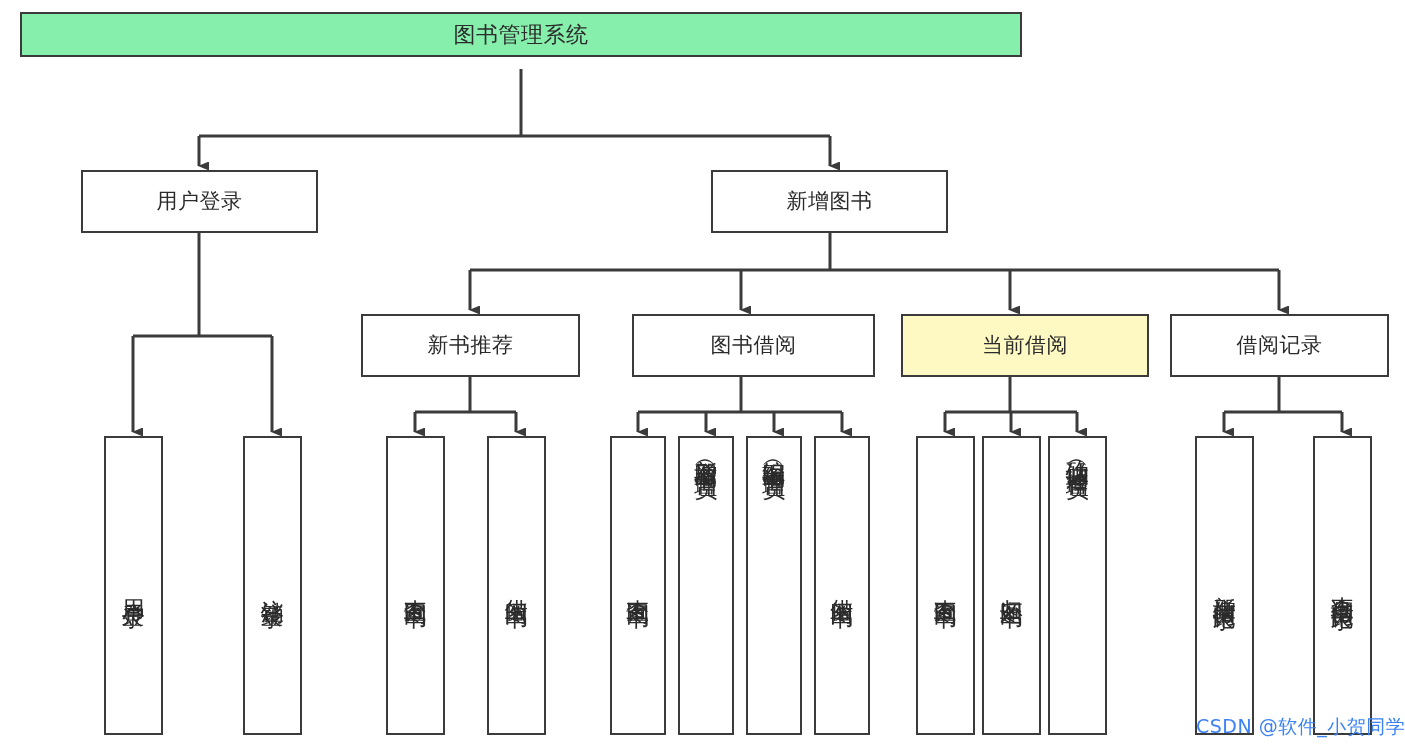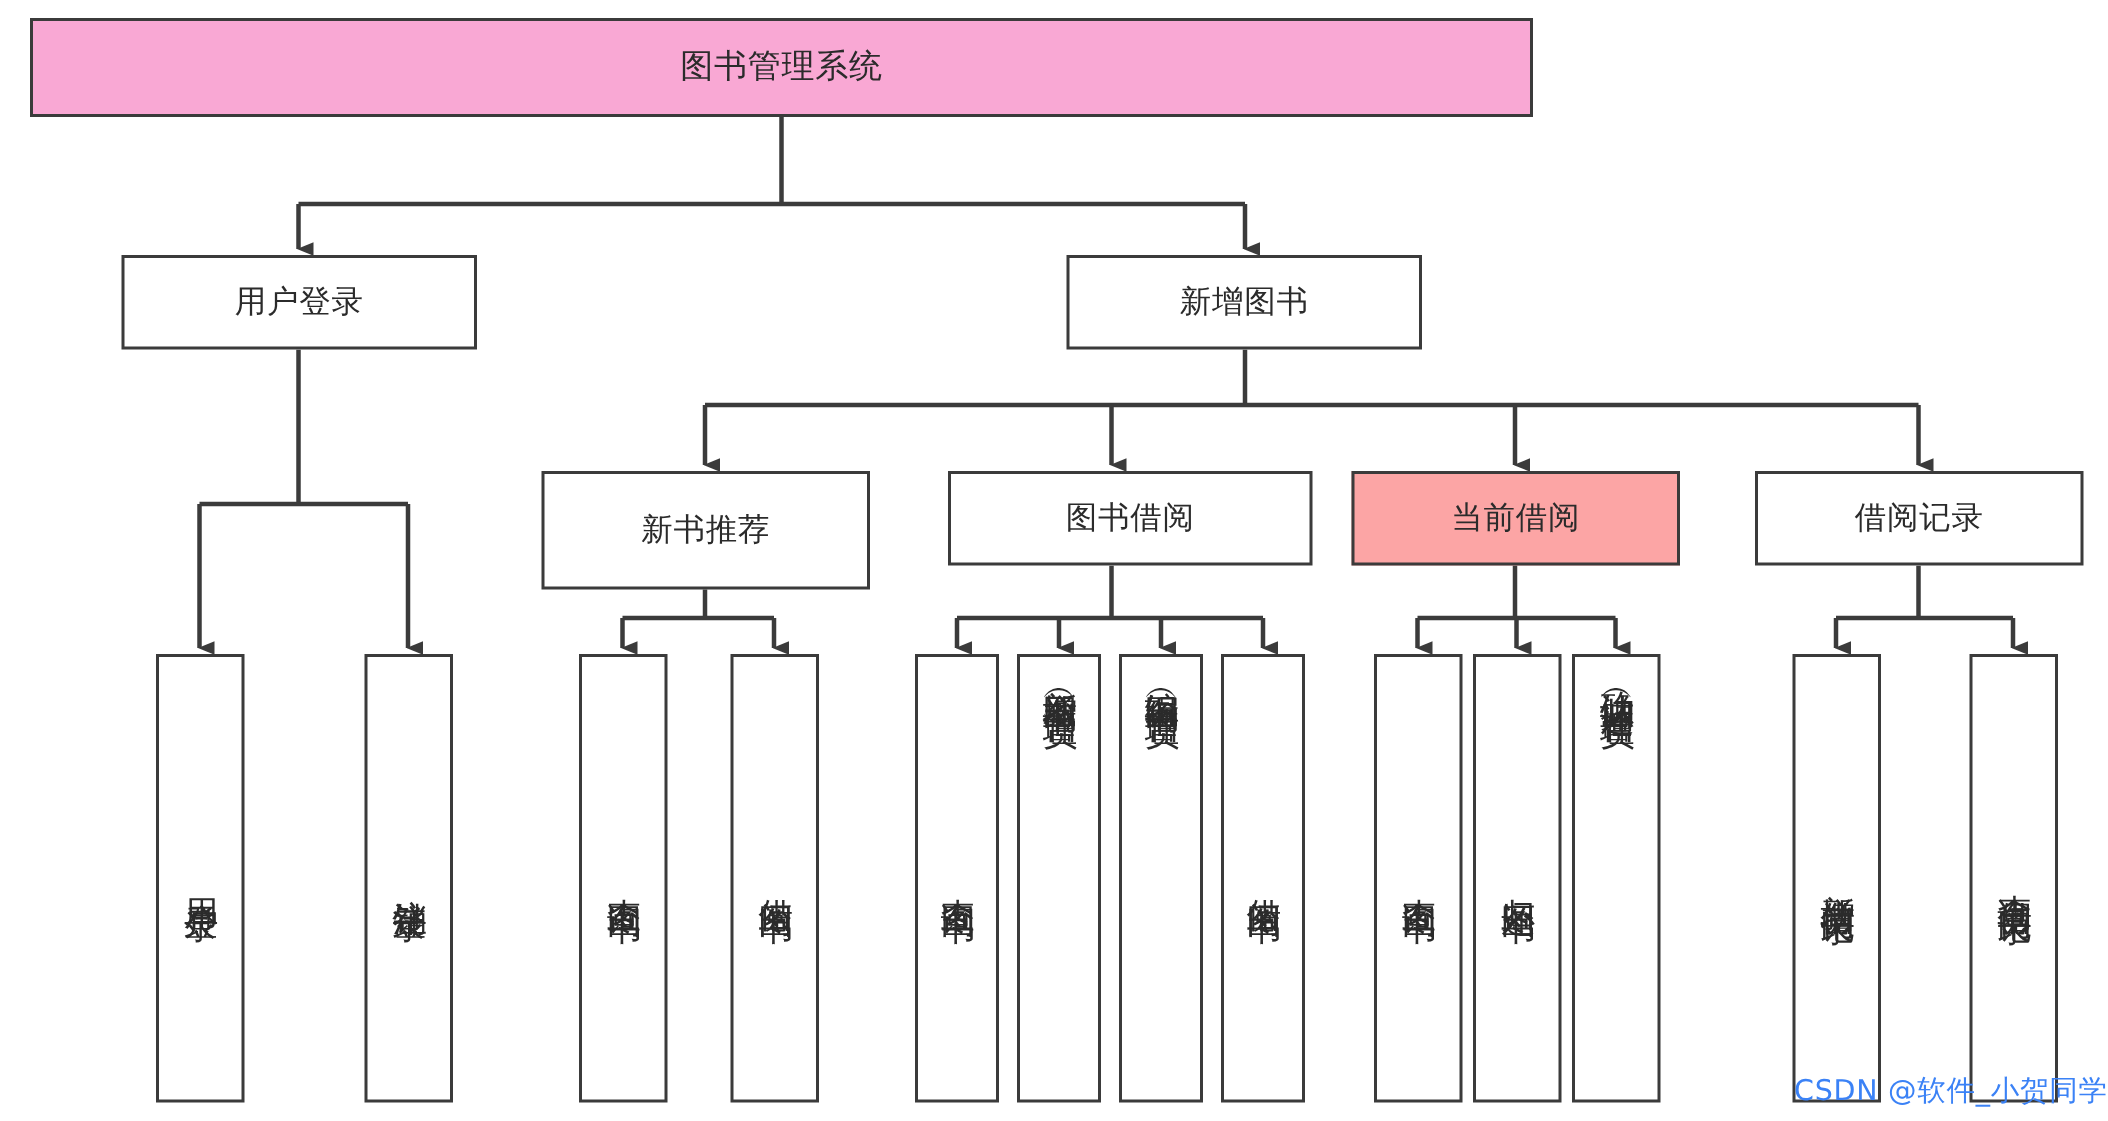--- a/index.html
+++ b/index.html
@@ -124,38 +124,38 @@
       <path d="M1011,412 L1011,432" marker-end="url(#arrowhead)"></path>
       <path d="M1077,412 L1077,432" marker-end="url(#arrowhead)"></path>
 
       <path d="M1279,377 L1279,412"></path>
       <path d="M1224,412 L1342,412"></path>
       <path d="M1224,412 L1224,432" marker-end="url(#arrowhead)"></path>
       <path d="M1342,412 L1342,432" marker-end="url(#arrowhead)"></path>
     </g>
   </svg>
 
-  <div class="node horiz root" style="left: 20px; top: 12px; width: 1002px; height: 66px; border-color: rgb(59, 59, 59); background: #f9a8d4; color: rgb(43, 43, 43);">
+  <div class="node horiz root" style="left: 20px; top: 12px; width: 1002px; height: 45px; border-color: rgb(59, 59, 59); background: #86efac; color: rgb(43, 43, 43);">
     <span class="label">图书管理系统</span>
   </div>
 
   <div class="node horiz" style="left: 81px; top: 170px; width: 237px; height: 63px; border-color: rgb(59, 59, 59); background: rgb(255, 255, 255); color: rgb(43, 43, 43);">
     <span class="label">用户登录</span>
   </div>
   <div class="node horiz" style="left: 711px; top: 170px; width: 237px; height: 63px; border-color: rgb(59, 59, 59); background: rgb(255, 255, 255); color: rgb(43, 43, 43);">
     <span class="label">新增图书</span>
   </div>
 
-  <div class="node horiz" style="left: 361px; top: 314px; width: 219px; height: 79px; border-color: rgb(59, 59, 59); background: rgb(255, 255, 255); color: rgb(43, 43, 43);">
+  <div class="node horiz" style="left: 361px; top: 314px; width: 219px; height: 63px; border-color: rgb(59, 59, 59); background: rgb(255, 255, 255); color: rgb(43, 43, 43);">
     <span class="label">新书推荐</span>
   </div>
   <div class="node horiz" style="left: 632px; top: 314px; width: 243px; height: 63px; border-color: rgb(59, 59, 59); background: rgb(255, 255, 255); color: rgb(43, 43, 43);">
     <span class="label">图书借阅</span>
   </div>
-  <div class="node horiz" style="left: 901px; top: 314px; width: 219px; height: 63px; border-color: rgb(59, 59, 59); background: #fca5a5; color: rgb(43, 43, 43);">
+  <div class="node horiz" style="left: 901px; top: 314px; width: 248px; height: 63px; border-color: rgb(59, 59, 59); background: #fef9c3; color: rgb(43, 43, 43);">
     <span class="label">当前借阅</span>
   </div>
   <div class="node horiz" style="left: 1170px; top: 314px; width: 219px; height: 63px; border-color: rgb(59, 59, 59); background: rgb(255, 255, 255); color: rgb(43, 43, 43);">
     <span class="label">借阅记录</span>
   </div>
 
   <div class="node vert" style="left: 104px; top: 436px; width: 59px; height: 299px; border-color: rgb(59, 59, 59); background: rgb(255, 255, 255); color: rgb(43, 43, 43);">
     <span class="label">用户登录</span>
   </div>
   <div class="node vert" style="left: 243px; top: 436px; width: 59px; height: 299px; border-color: rgb(59, 59, 59); background: rgb(255, 255, 255); color: rgb(43, 43, 43);">

